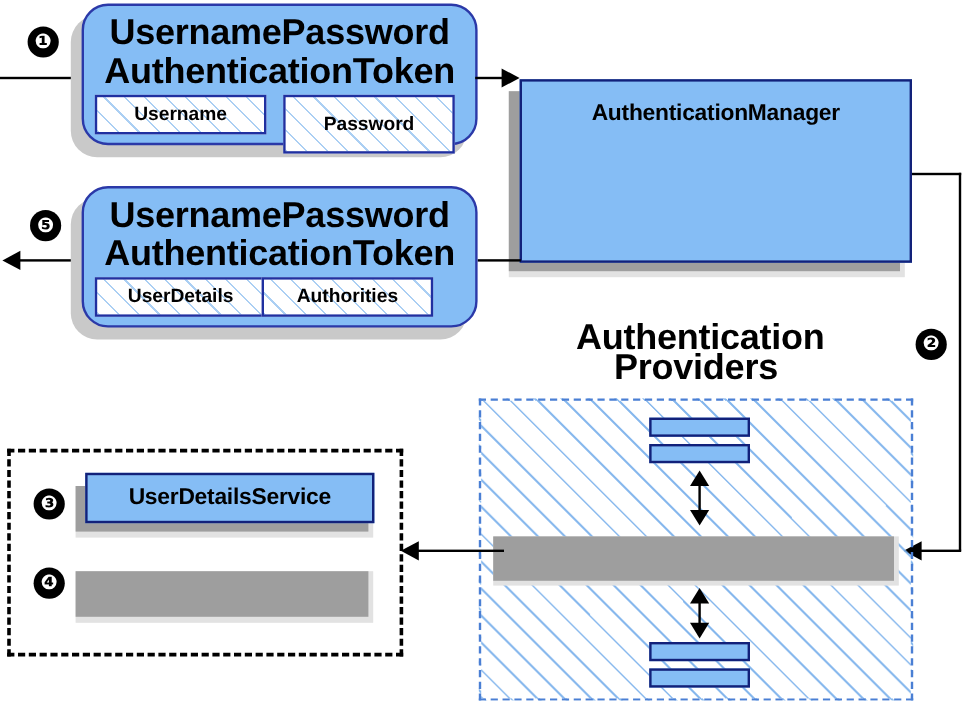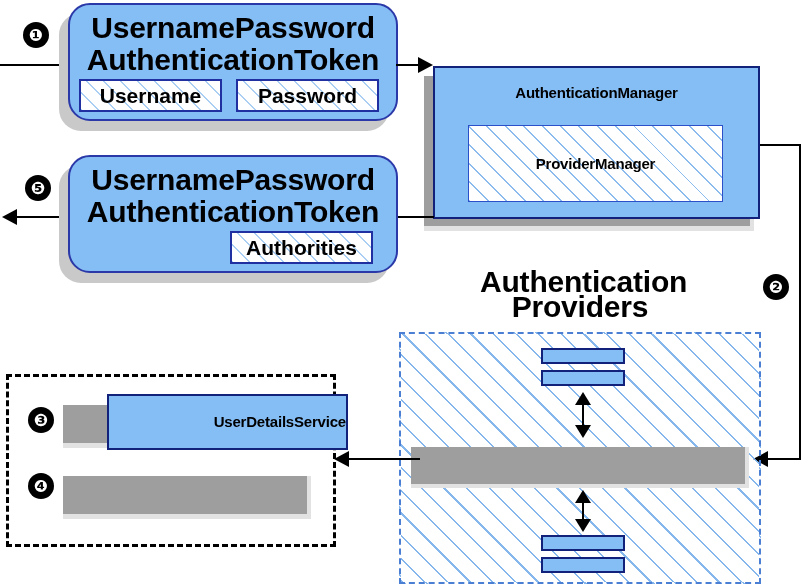--- a/index.html
+++ b/index.html
@@ -58,38 +58,38 @@
 
   
   .title {
     color: #000000;
     font-weight: bold;
     text-align: center;
     line-height: 1.06;
     letter-spacing: -0.2px;
   }
   .t-22 { font-size: 30px; }
-  .t-21 { font-size: 15px; }
+  .t-21 { font-size: 19px; }
 
   .sub-field {
     background-color: #ffffff;
     background-image: repeating-linear-gradient(
         45deg,
         rgba(150,195,240,0.8) 0px,
         rgba(150,195,240,0.8) 1.3px,
         rgba(255,255,255,0) 1.3px,
         rgba(255,255,255,0) 12px);
     border: 2px solid #2030a0;
     box-sizing: border-box;
     display: flex;
     align-items: center;
     justify-content: center;
     color: #000;
     font-weight: bold;
-    font-size: 21px;
+    font-size: 16px;
   }
 
   
   .dashed-blue {
     border: 2.5px dashed #4a7fd4;
     box-sizing: border-box;
   }
   .dashed-black {
     border: 3px dashed #000000;
     box-sizing: border-box;
@@ -153,47 +153,45 @@
   <div class="abs hline" style="left:0px; top:64px; width:72px;"></div>
 
   <div class="abs badge" style="left:23px; top:22px;">❶</div>
 
   <div class="abs shadow-round" style="left:59px; top:13px; width:330px; height:118px;"></div>
   <div class="abs blue-round" style="left:68px; top:3px; width:330px; height:118px;">
     <div class="title t-22" style="margin-top:7px;">UsernamePassword</div>
     <div class="title t-22">AuthenticationToken</div>
   </div>
   <div class="abs sub-field" style="left:79px; top:79px; width:143px; height:33px;">Username</div>
-  <div class="abs sub-field" style="left:236px; top:79px; width:143px; height:33px;">Password</div>
+  <div class="abs sub-field" style="left:236px; top:79px; width:143px; height:49px;">Password</div>
 
   <div class="abs hline" style="left:396px; top:64px; width:24px;"></div>
   <div class="abs arrow-right" style="left:418px; top:57px;"></div>
 
   <div class="abs shadow-sq-light" style="left:424px; top:76px; width:330px; height:155px;"></div>
   <div class="abs shadow-sq-dark" style="left:424px; top:76px; width:326px; height:150px;"></div>
   <div class="abs blue-flat" style="left:433px; top:66px; width:327px; height:153px;">
     <div class="title t-21" style="margin-top:17px;">AuthenticationManager</div>
   </div>
-  <div class="abs hatch" style="left:468px; top:125px; width:255px; height:77px; border:1.5px solid #2b50c8; box-sizing:border-box; display:flex; align-items:center; justify-content:center;">
-    <span class="title t-21">ProviderManager</span>
-  </div>
 
   <div class="abs hline" style="left:398px; top:216px; width:36px;"></div>
 
   <div class="abs badge" style="left:25px; top:175px;">❺</div>
 
   <div class="abs hline" style="left:15px; top:216px; width:58px;"></div>
   <div class="abs arrow-left" style="left:2px; top:209px;"></div>
 
   <div class="abs shadow-round" style="left:59px; top:165px; width:330px; height:118px;"></div>
   <div class="abs blue-round" style="left:68px; top:155px; width:330px; height:118px;">
     <div class="title t-22" style="margin-top:7px;">UsernamePassword</div>
     <div class="title t-22">AuthenticationToken</div>
   </div>
-  <div class="abs sub-field" style="left:230px; top:231px; width:143px; height:33px;">Authorities</div>
+  <div class="abs sub-field" style="left:79px; top:231px; width:143px; height:33px;">UserDetails</div>
+  <div class="abs sub-field" style="left:218px; top:231px; width:143px; height:33px;">Authorities</div>
 
   <div class="abs hline" style="left:760px; top:144px; width:41px;"></div>
   <div class="abs vline" style="left:799px; top:144px; height:315px;"></div>
   <div class="abs hline" style="left:765px; top:458px; width:36px;"></div>
   <div class="abs arrow-left" style="left:753px; top:451px;"></div>
 
   <div class="abs badge" style="left:763px; top:274px;">❷</div>
 
   <div class="abs title t-22" style="left:480px; top:266px; width:200px;">Authentication</div>
   <div class="abs title t-22" style="left:480px; top:291px; width:200px;">Providers</div>
@@ -220,20 +218,20 @@
   <div class="abs hline" style="left:348px; top:458px; width:72px;"></div>
   <div class="abs arrow-left" style="left:334px; top:451px;"></div>
 
   <div class="abs dashed-black" style="left:6px; top:374px; width:330px; height:173px;"></div>
 
   <div class="abs badge" style="left:28px; top:407px;">❸</div>
   <div class="abs badge" style="left:28px; top:473px;">❹</div>
 
   <div class="abs shadow-sq-light" style="left:63px; top:405px; width:248px; height:43px;"></div>
   <div class="abs shadow-sq-dark" style="left:63px; top:405px; width:244px; height:38px;"></div>
-  <div class="abs blue-flat" style="left:71px; top:394px; width:241px; height:56px; display:flex; align-items:center; justify-content:flex-end;margin-left:36px;">
+  <div class="abs blue-flat" style="left:71px; top:394px; width:241px; height:42px; display:flex; align-items:center; justify-content:center;">
     <span class="title t-21">UserDetailsService</span>
   </div>
 
   <div class="abs shadow-sq-light" style="left:63px; top:476px; width:248px; height:43px;"></div>
   <div class="abs shadow-sq-dark" style="left:63px; top:476px; width:244px; height:38px;"></div>
 
 </div>
 
 </body></html>

